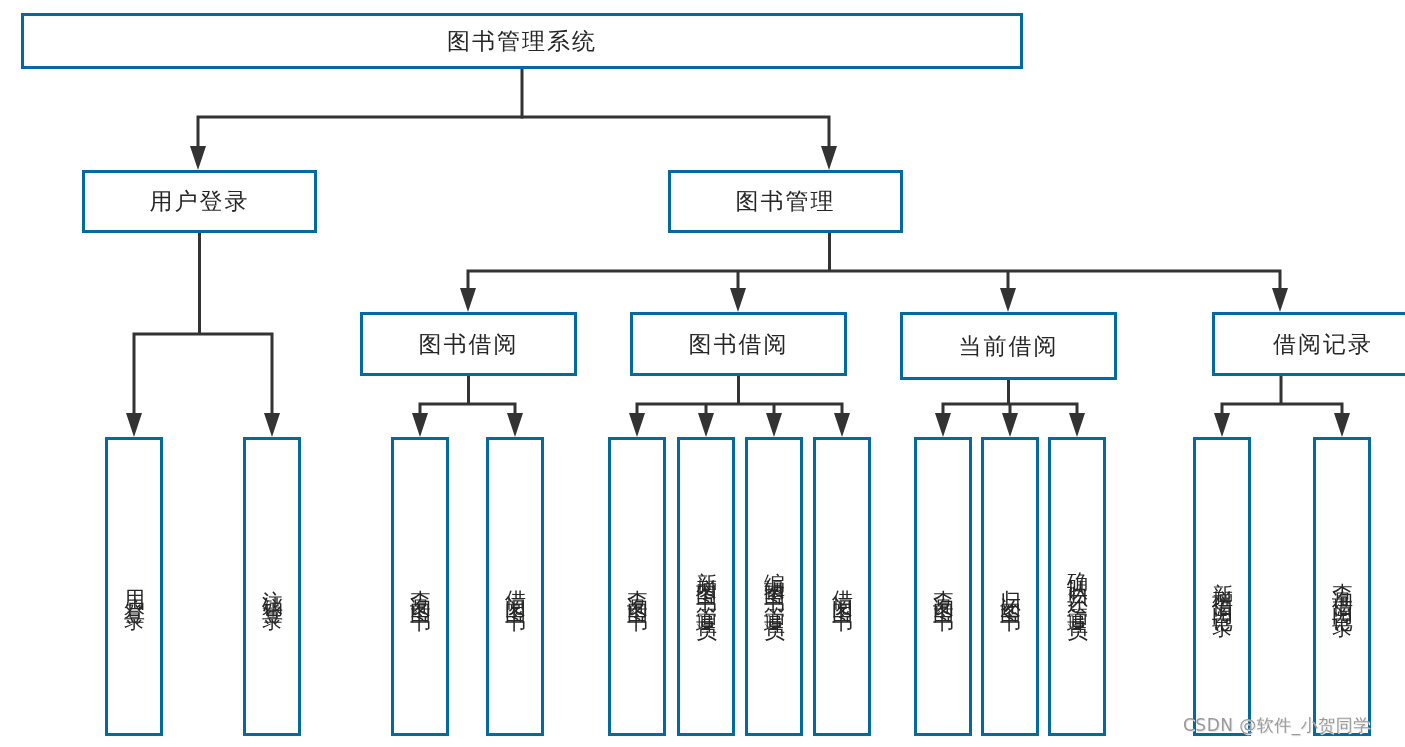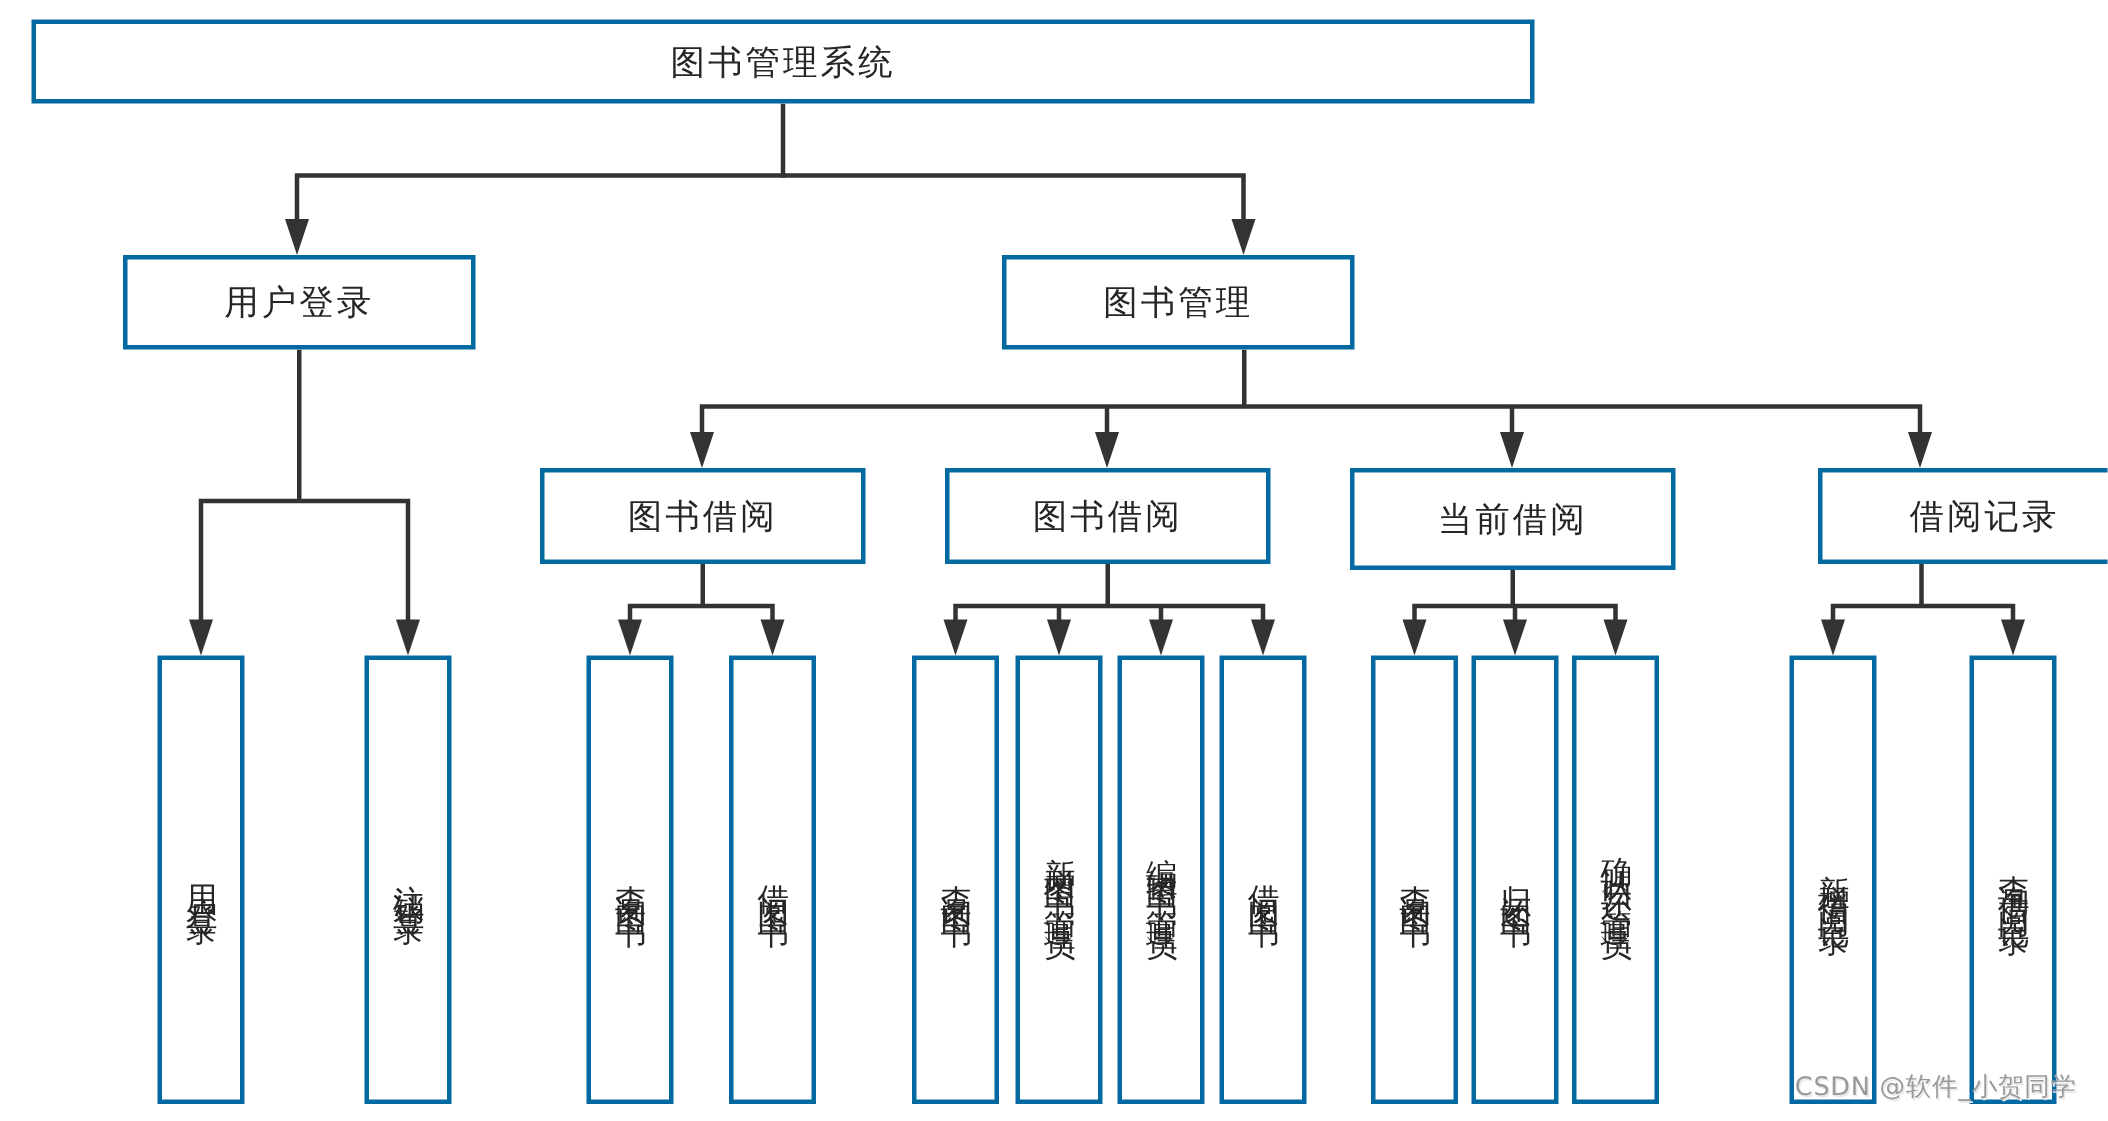--- a/index.html
+++ b/index.html
@@ -15,21 +15,21 @@
     display:flex;align-items:center;justify-content:center;
   }
   .hlabel{font-size:23px;letter-spacing:2px;white-space:nowrap;}
   .leaf .vtext{
     writing-mode:vertical-rl;text-orientation:mixed;
     font-size:21px;line-height:1;letter-spacing:7px;white-space:nowrap;
   }
   .watermark{
     position:absolute;left:1183px;top:714px;width:215px;
     font-size:17px;line-height:1.3;color:#9a9a9a;letter-spacing:0.5px;
-    white-space:nowrap;text-align:center;
+    white-space:nowrap;text-align:left;
     text-shadow:1px 1px 0 #e8e8e8;
   }
 </style>
 </head>
 <body>
 
 <div class="canvas">
 
   <svg class="wires" width="1405" height="747" viewBox="0 0 1405 747">
     <g fill="none" stroke="#333333" stroke-width="3">

